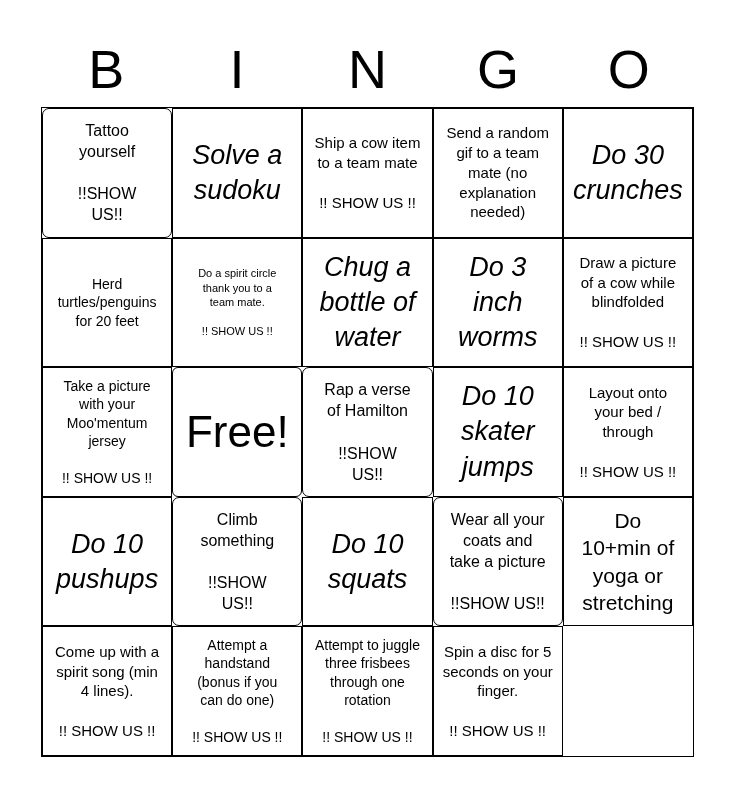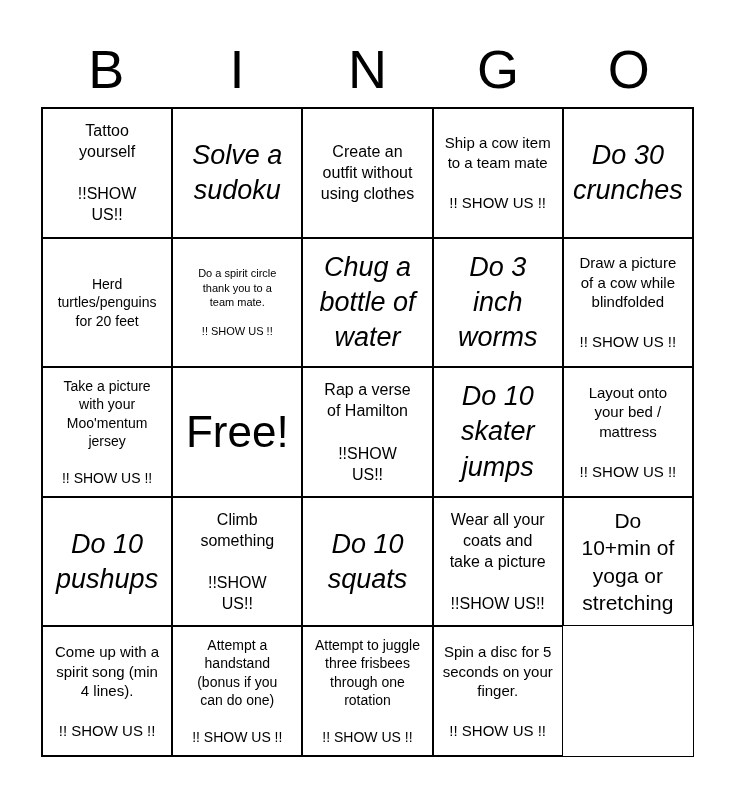--- a/index.html
+++ b/index.html
@@ -48,24 +48,24 @@
     border: 1px solid #000;
     display: flex;
     align-items: center;
     justify-content: center;
     text-align: center;
     white-space: pre-line;
     overflow: hidden;
     padding: 1px 3px;
     line-height: 1.32;
   }
-  .fs44 { font-size: 44px; line-height: 1.15; }
+  .fs44 { font-size: 44px; line-height: 1.15; border-radius: 6px; }
   .fs27 { font-size: 27px; line-height: 1.3; font-style: italic; }
   .fs21 { font-size: 21px; line-height: 1.3; }
-  .fs16 { font-size: 16px; }
+  .fs16 { font-size: 16px; border-radius: 7px; }
   .fs15 { font-size: 15px; }
   .fs14 { font-size: 14px; text-align: center; }
   .fs13 { font-size: 11px; }
 </style>
 </head>
 <body>
 
 <div class="bingo-title">
   <span class="letter">B</span>
   <span class="letter">I</span>
@@ -76,27 +76,29 @@
 
 <div class="bingo-grid">
 
   <div class="cell fs16">Tattoo
 yourself
 
 !!SHOW
 US!!</div>
   <div class="cell fs27">Solve a
 sudoku</div>
-  <div class="cell fs16">Create an
-outfit without
-using clothes</div>
   <div class="cell fs15">Ship a cow item
 to a team mate
 
 !! SHOW US !!</div>
+  <div class="cell fs15">Send a random
+gif to a team
+mate (no
+explanation
+needed)</div>
 
   <div class="cell fs27">Do 30
 crunches</div>
   <div class="cell fs14">Herd
 turtles/penguins
 for 20 feet</div>
   <div class="cell fs13">Do a spirit circle
 thank you to a
 team mate.
 
@@ -124,21 +126,21 @@
 of Hamilton
 
 !!SHOW
 US!!</div>
   <div class="cell fs27">Do 10
 skater
 jumps</div>
 
   <div class="cell fs15">Layout onto
 your bed /
-mattress
+through
 
 !! SHOW US !!</div>
   <div class="cell fs27">Do 10
 pushups</div>
   <div class="cell fs16">Climb
 something
 
 !!SHOW
 US!!</div>
   <div class="cell fs27">Do 10

